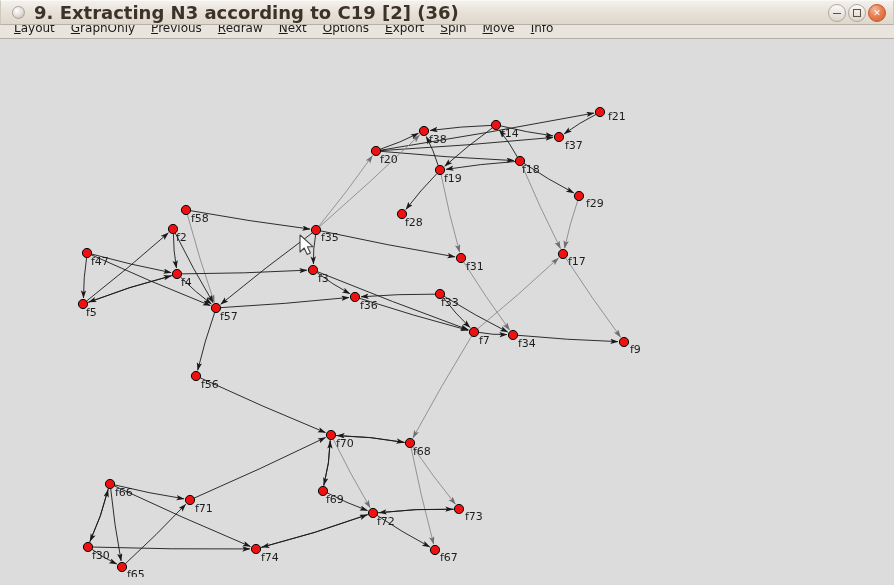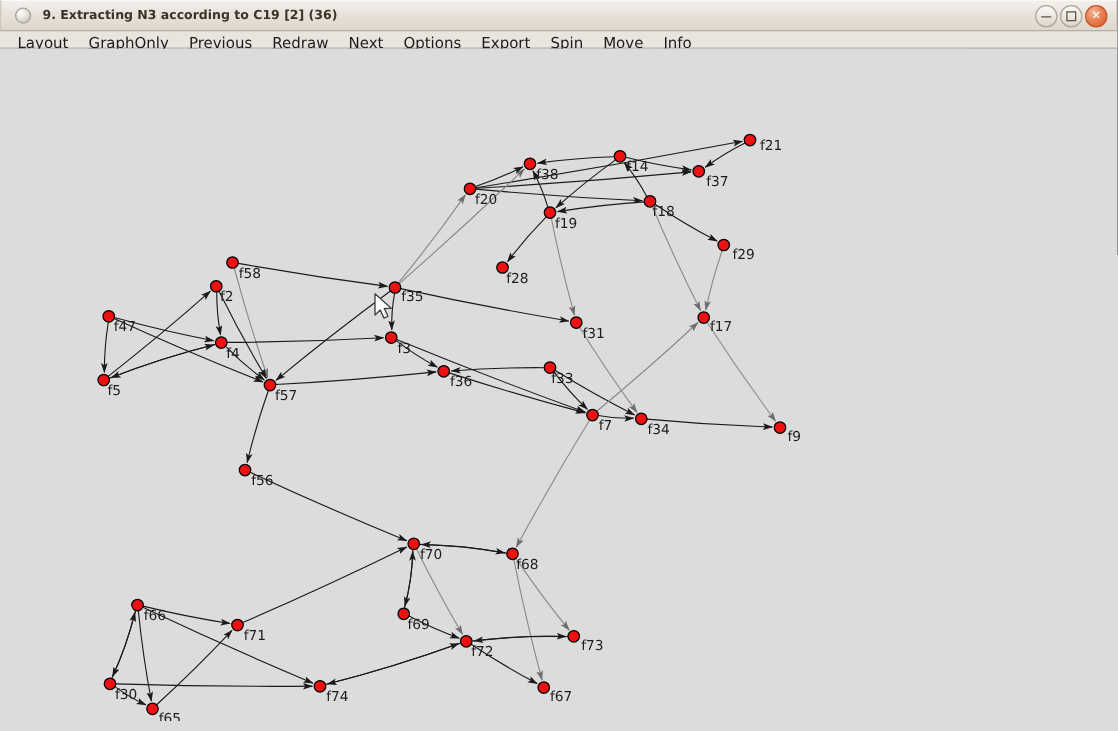--- a/index.html
+++ b/index.html
@@ -36,21 +36,21 @@
     height: 13px;
     border-radius: 50%;
     margin-left: 11px;
     background: radial-gradient(circle at 35% 32%, #ffffff 0%, #e0dcd6 55%, #b4aea3 100%);
     border: 1px solid #a9a298;
     box-sizing: border-box;
     flex: 0 0 auto;
   }
   #win-title {
     margin-left: 9px;
-    font-size: 10px;
+    font-size: 18px;
     font-weight: bold;
     color: #3d3228;
     font-family: "DejaVu Sans", sans-serif;
     white-space: nowrap;
   }
   #win-buttons {
     position: absolute;
     right: 7px;
     top: 3px;
     display: flex;
@@ -79,21 +79,21 @@
     font-weight: bold;
   }
   .glyph-min { display:block; width:8px; height:1px; background:#5b5247; }
   .glyph-max { display:block; width:8px; height:8px; border:1px solid #5b5247; box-sizing:border-box; }
   
   #menubar {
     height: 14px;
     background: #e9e5de;
     border-bottom: 1px solid #b5ada2;
     display: flex;
-    align-items: flex-start;
+    align-items: flex-end;
     padding-left: 6px;
     box-sizing: border-box;
   }
   .menu-item {
     font-size: 12px;
     color: #1b1b1b;
     padding: 0 8px;
     font-family: "DejaVu Sans", sans-serif;
     white-space: nowrap;
     cursor: default;

